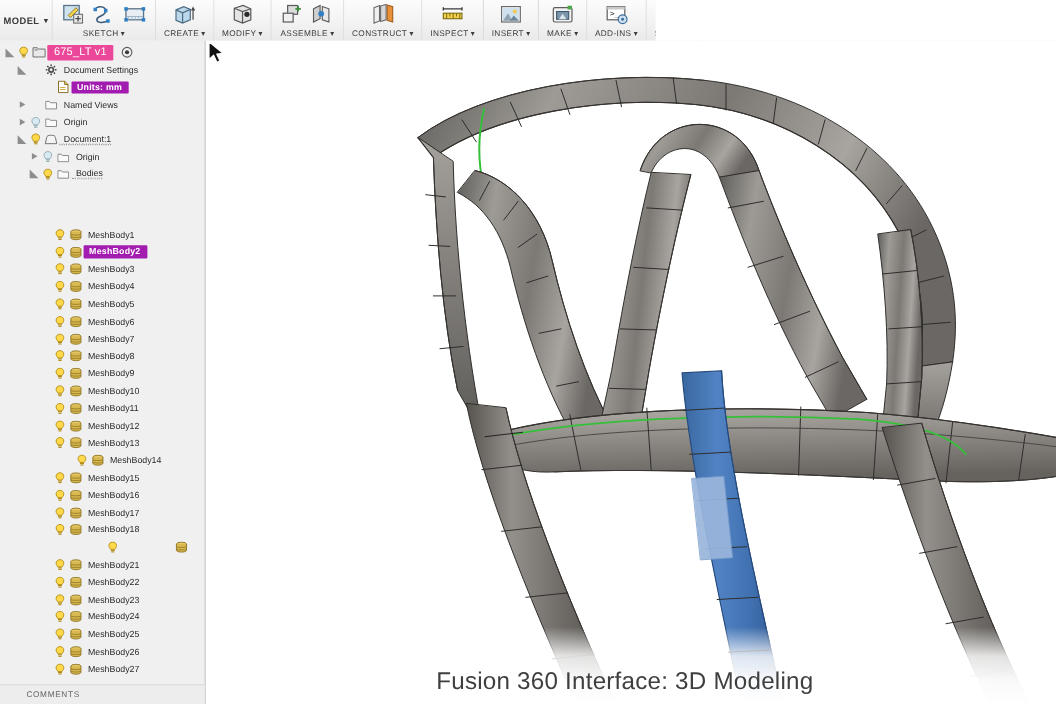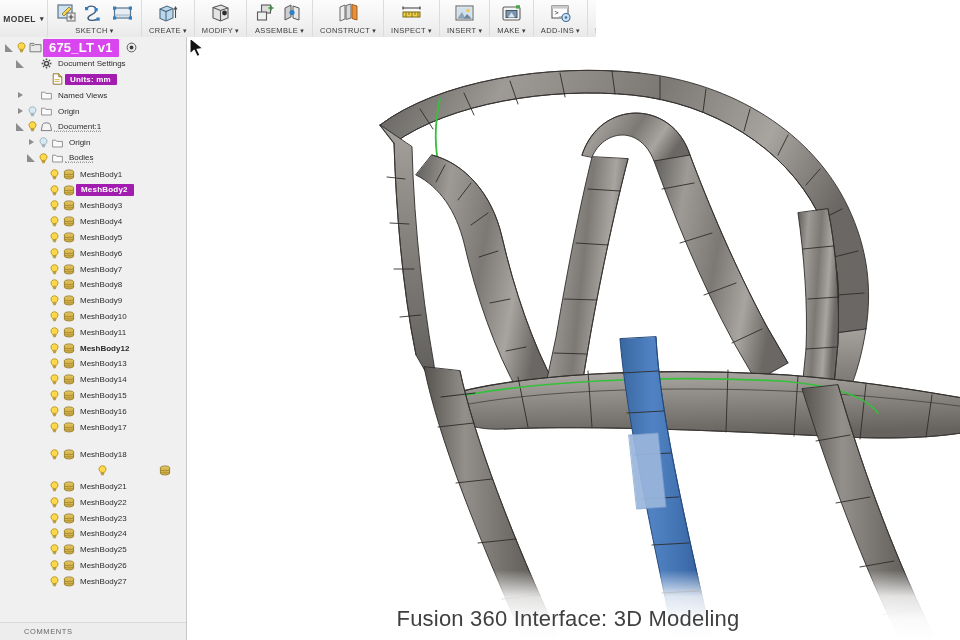--- a/index.html
+++ b/index.html
@@ -81,22 +81,22 @@
   .arrow.expanded::before {
     content: ""; position: absolute; left: 1px; top: 1.5px;
     width: 0; height: 0; border-bottom: 8px solid #8d8d8d;
     border-right: 8px solid transparent;
   }
   .bulb { width: 13px; flex: 0 0 13px; display:flex; align-items:center; justify-content:center; }
   .ic { width: 15px; flex: 0 0 15px; display:flex; align-items:center; justify-content:center; }
   .rowlabel { padding-left: 4px; }
 
   .doc-chip {
-    display: inline-block; background: #d946ef; color: #ffffff;
-    font-size: 13px; font-weight: bold; padding: 1px 6px 1.5px 6px;
+    display: inline-block; background: #ec4899; color: #ffffff;
+    font-size: 10px; font-weight: normal; padding: 1px 6px 1.5px 6px;
     border-radius: 1px; letter-spacing: .2px;
   }
   .sel-chip {
     background: #a21caf; color: #ffffff; font-weight: bold;
     padding: 1px 6px 1.5px 5px; border-radius: 1px; letter-spacing: .2px;
   }
   .dotted {
     border-bottom: 1px dotted #9a9a9a;
     background-image: repeating-linear-gradient(90deg,#b9b9b9 0 1px,transparent 1px 3px);
     background-position: 0 100%; background-repeat: repeat-x; background-size: 3px 1px;
@@ -435,21 +435,21 @@
               <rect x="3.1" y="9.2" width="2.8" height="1" fill="#b08a12"></rect>
             </svg>
           </span>
           <span class="ic">
             <svg width="11" height="10" viewBox="0 0 11 10">
               <path d="M.6 2.2h3.2l1 1.2h5.6v5.6H.6Z" fill="#fafafa" stroke="#7d7d7d" stroke-width=".8"></path>
             </svg>
           </span>
           <span class="rowlabel dotted">Bodies</span>
         </div>
-        <div class="row" style="padding-left: 37px;">
+        <div class="row" style="padding-left: 37px; margin-top: 39px;">
           <span class="arrow "></span>
           <span class="bulb">
             <svg width="9" height="11" viewBox="0 0 9 11">
               <path d="M4.5 .8 C6.6 .8 8 2.2 8 4 C8 5.5 6.9 6.4 6.4 7.4 L2.6 7.4 C2.1 6.4 1 5.5 1 4 C1 2.2 2.4 .8 4.5 .8 Z" fill="#ffd94a" stroke="#b08a12" stroke-width=".8"></path>
               <rect x="2.7" y="7.8" width="3.6" height="1" fill="#b08a12"></rect>
               <rect x="3.1" y="9.2" width="2.8" height="1" fill="#b08a12"></rect>
             </svg>
           </span>
           <span class="ic">
             <svg width="12" height="11" viewBox="0 0 12 11">
@@ -633,21 +633,21 @@
           </span>
           <span class="ic">
             <svg width="12" height="11" viewBox="0 0 12 11">
               <ellipse cx="6" cy="2.6" rx="4.6" ry="1.7" fill="#e5c96a" stroke="#8d7320" stroke-width=".8"></ellipse>
               <path d="M1.4 2.6v5.6c0 .95 2.06 1.7 4.6 1.7s4.6-.75 4.6-1.7V2.6" fill="#d8b84f" stroke="#8d7320" stroke-width=".8"></path>
               <path d="M1.5 5.1c1.1.8 8 .8 9 0M1.5 7.3c1.1.8 8 .8 9 0" stroke="#8d7320" stroke-width=".7" fill="none"></path>
             </svg>
           </span>
           <span class="rowlabel">MeshBody11</span>
         </div>
-        <div class="row" style="padding-left: 37px; font-weight: bold;">
+        <div class="row" style="padding-left: 37px;">
           <span class="arrow "></span>
           <span class="bulb">
             <svg width="9" height="11" viewBox="0 0 9 11">
               <path d="M4.5 .8 C6.6 .8 8 2.2 8 4 C8 5.5 6.9 6.4 6.4 7.4 L2.6 7.4 C2.1 6.4 1 5.5 1 4 C1 2.2 2.4 .8 4.5 .8 Z" fill="#ffd94a" stroke="#b08a12" stroke-width=".8"></path>
               <rect x="2.7" y="7.8" width="3.6" height="1" fill="#b08a12"></rect>
               <rect x="3.1" y="9.2" width="2.8" height="1" fill="#b08a12"></rect>
             </svg>
           </span>
           <span class="ic">
             <svg width="12" height="11" viewBox="0 0 12 11">
@@ -669,21 +669,21 @@
           </span>
           <span class="ic">
             <svg width="12" height="11" viewBox="0 0 12 11">
               <ellipse cx="6" cy="2.6" rx="4.6" ry="1.7" fill="#e5c96a" stroke="#8d7320" stroke-width=".8"></ellipse>
               <path d="M1.4 2.6v5.6c0 .95 2.06 1.7 4.6 1.7s4.6-.75 4.6-1.7V2.6" fill="#d8b84f" stroke="#8d7320" stroke-width=".8"></path>
               <path d="M1.5 5.1c1.1.8 8 .8 9 0M1.5 7.3c1.1.8 8 .8 9 0" stroke="#8d7320" stroke-width=".7" fill="none"></path>
             </svg>
           </span>
           <span class="rowlabel">MeshBody13</span>
         </div>
-        <div class="row" style="padding-left: 37px;">
+        <div class="row" style="padding-left: 37px; margin-left: 20px;">
           <span class="arrow "></span>
           <span class="bulb">
             <svg width="9" height="11" viewBox="0 0 9 11">
               <path d="M4.5 .8 C6.6 .8 8 2.2 8 4 C8 5.5 6.9 6.4 6.4 7.4 L2.6 7.4 C2.1 6.4 1 5.5 1 4 C1 2.2 2.4 .8 4.5 .8 Z" fill="#ffd94a" stroke="#b08a12" stroke-width=".8"></path>
               <rect x="2.7" y="7.8" width="3.6" height="1" fill="#b08a12"></rect>
               <rect x="3.1" y="9.2" width="2.8" height="1" fill="#b08a12"></rect>
             </svg>
           </span>
           <span class="ic">
             <svg width="12" height="11" viewBox="0 0 12 11">
@@ -741,21 +741,21 @@
           </span>
           <span class="ic">
             <svg width="12" height="11" viewBox="0 0 12 11">
               <ellipse cx="6" cy="2.6" rx="4.6" ry="1.7" fill="#e5c96a" stroke="#8d7320" stroke-width=".8"></ellipse>
               <path d="M1.4 2.6v5.6c0 .95 2.06 1.7 4.6 1.7s4.6-.75 4.6-1.7V2.6" fill="#d8b84f" stroke="#8d7320" stroke-width=".8"></path>
               <path d="M1.5 5.1c1.1.8 8 .8 9 0M1.5 7.3c1.1.8 8 .8 9 0" stroke="#8d7320" stroke-width=".7" fill="none"></path>
             </svg>
           </span>
           <span class="rowlabel">MeshBody17</span>
         </div>
-        <div class="row" style="padding-left: 37px; margin-top: 12px;">
+        <div class="row" style="padding-left: 37px;">
           <span class="arrow "></span>
           <span class="bulb">
             <svg width="9" height="11" viewBox="0 0 9 11">
               <path d="M4.5 .8 C6.6 .8 8 2.2 8 4 C8 5.5 6.9 6.4 6.4 7.4 L2.6 7.4 C2.1 6.4 1 5.5 1 4 C1 2.2 2.4 .8 4.5 .8 Z" fill="#ffd94a" stroke="#b08a12" stroke-width=".8"></path>
               <rect x="2.7" y="7.8" width="3.6" height="1" fill="#b08a12"></rect>
               <rect x="3.1" y="9.2" width="2.8" height="1" fill="#b08a12"></rect>
             </svg>
           </span>
           <span class="ic">
             <svg width="12" height="11" viewBox="0 0 12 11">

